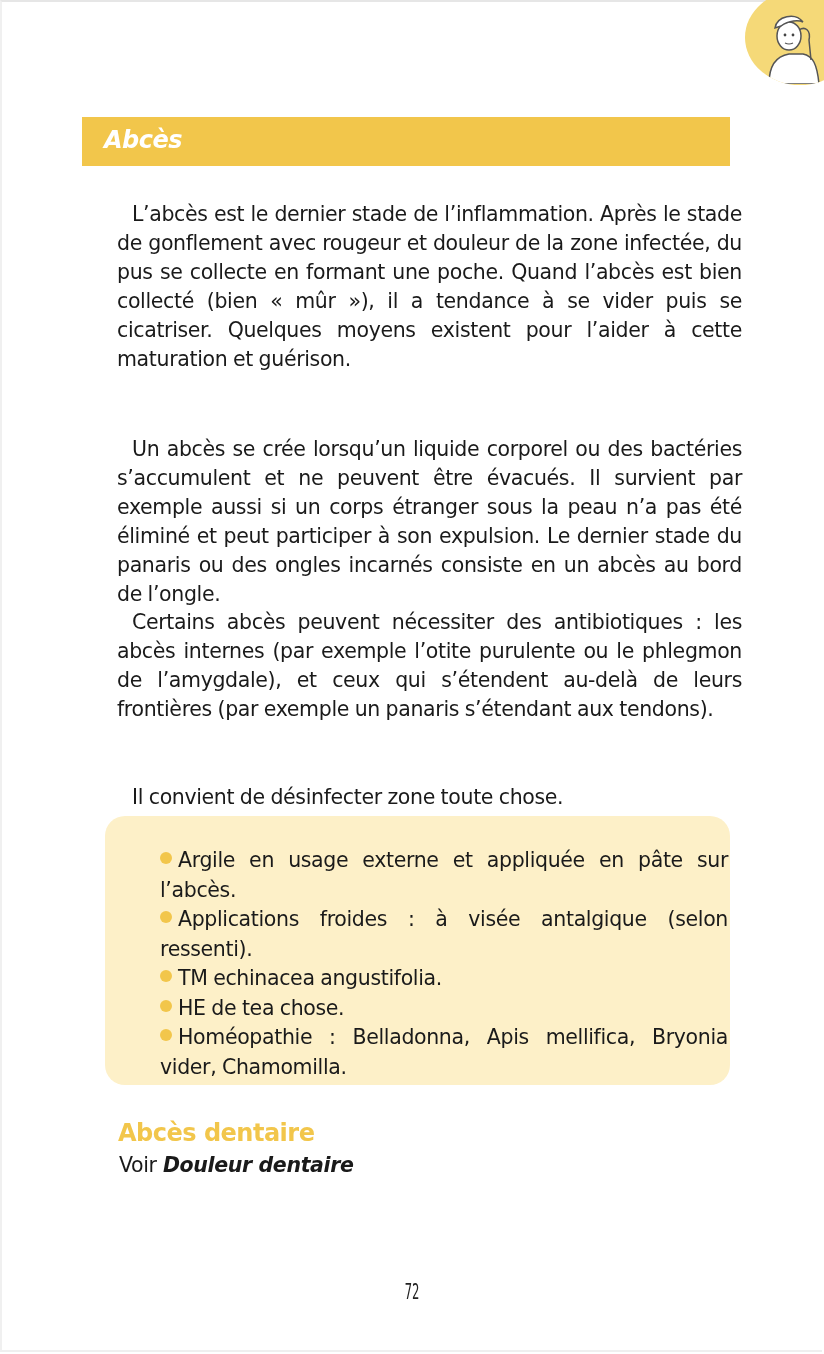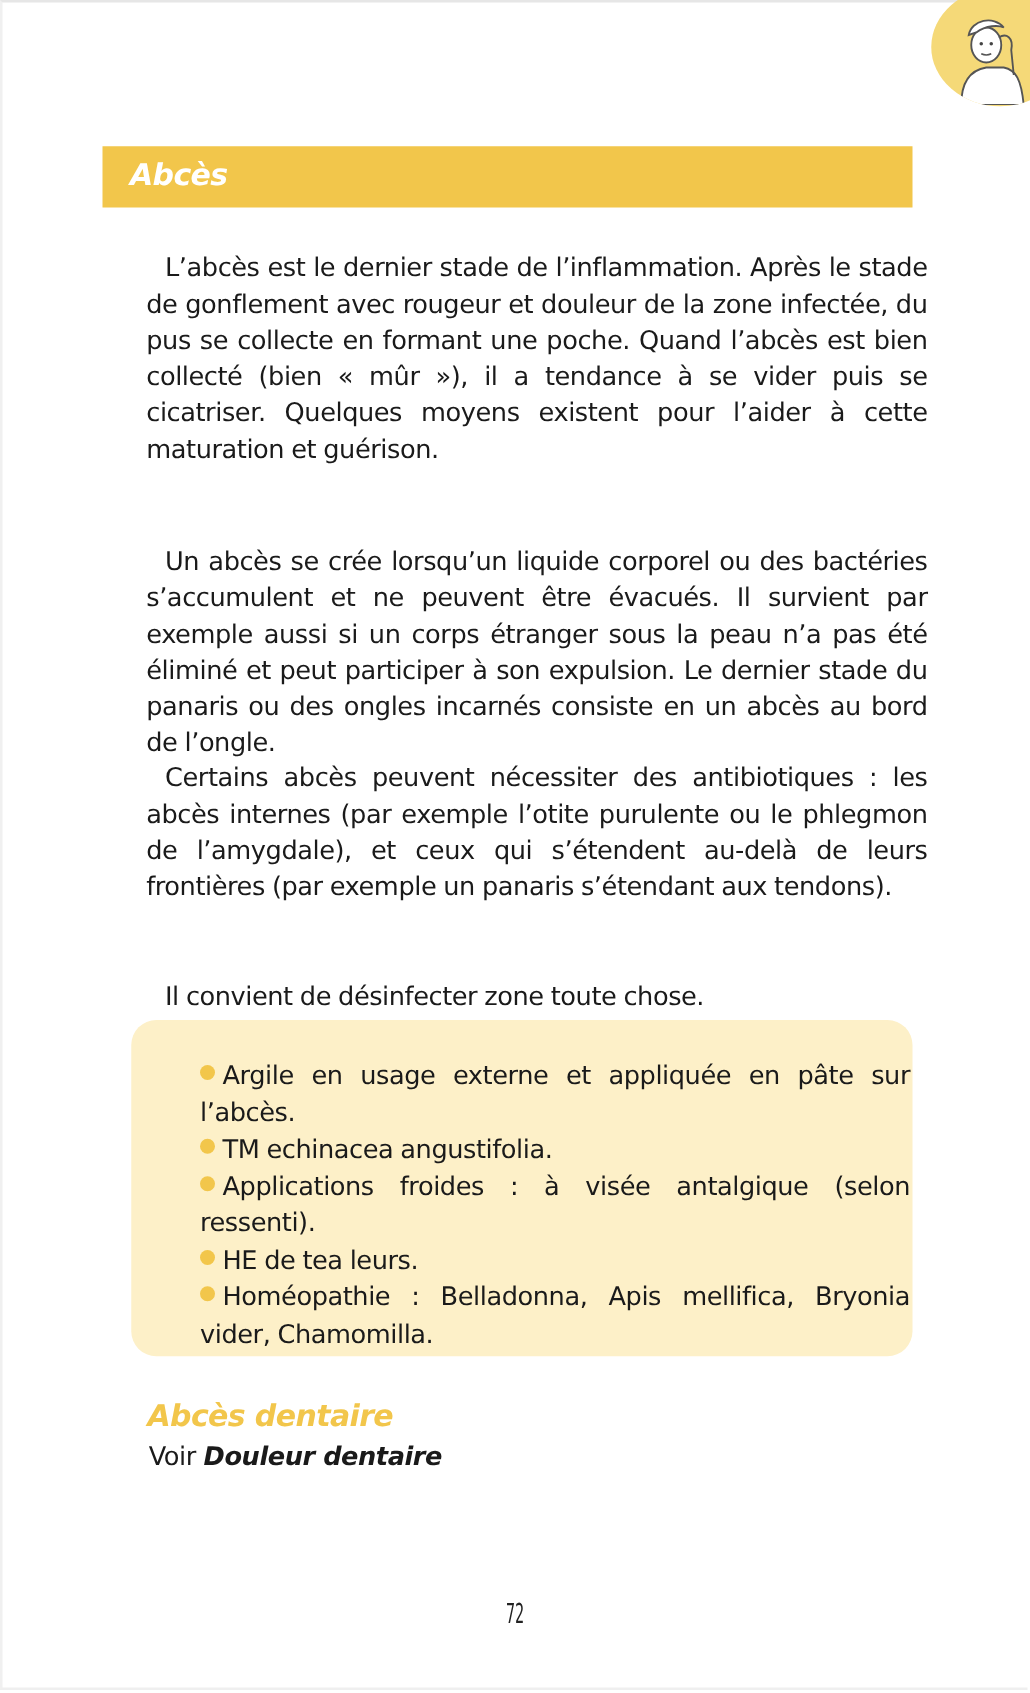--- a/index.html
+++ b/index.html
@@ -47,21 +47,21 @@
     .remedy-list li {
       font-size: 20.5px; line-height: 29.5px; text-align: justify;
       letter-spacing: -0.35px; word-spacing: -0.5px;
     }
     .bullet {
       display: inline-block; width: 12px; height: 12px; border-radius: 50%;
       background: #f2c64b; margin-right: 6px; vertical-align: 3px;
     }
     .sub-heading {
       position: absolute; left: 118px; top: 1119px;
-      font-weight: bold; font-style: italic; font-size: 24px;
+      font-weight: bold; font-size: 24px;
       color: #f2c64b; letter-spacing: -0.5px;
     }
     .see-also {
       position: absolute; left: 119px; top: 1153px; font-size: 20.5px;
       letter-spacing: -0.35px;
       text-align: center;
     }
     .see-also b { font-style: italic; }
     .page-number {
       position: absolute; left: 0; width: 824px; top: 1279px; text-align: center;
@@ -91,23 +91,23 @@
 </div>
 
 <p class="para" id="p1">L’abcès est le dernier stade de l’inflammation. Après le stade de gonflement avec rougeur et douleur de la zone infectée, du pus se collecte en formant une poche. Quand l’abcès est bien collecté (bien « mûr »), il a tendance à se vider puis se cicatriser. Quelques moyens existent pour l’aider à cette maturation et guérison.</p>
 <p class="para" id="p2">Un abcès se crée lorsqu’un liquide corporel ou des bactéries s’accumulent et ne peuvent être évacués. Il survient par exemple aussi si un corps étranger sous la peau n’a pas été éliminé et peut participer à son expulsion. Le dernier stade du panaris ou des ongles incarnés consiste en un abcès au bord de l’ongle.</p>
 <p class="para" id="p3">Certains abcès peuvent nécessiter des antibiotiques : les abcès internes (par exemple l’otite purulente ou le phlegmon de l’amygdale), et ceux qui s’étendent au-delà de leurs frontières (par exemple un panaris s’étendant aux tendons).</p>
 <p class="para" id="p4">Il convient de désinfecter zone toute chose.</p>
 
 <div class="remedy-box">
   <ul class="remedy-list">
     <li><span class="bullet"></span><span>Argile en usage externe et appliquée en pâte sur l’abcès.</span></li>
+    <li><span class="bullet"></span><span>Applications froides : à visée antalgique (selon ressenti).</span></li>
     <li><span class="bullet"></span><span>TM echinacea angustifolia.</span></li>
-    <li><span class="bullet"></span><span>Applications froides : à visée antalgique (selon ressenti).</span></li>
-    <li><span class="bullet"></span><span>HE de tea leurs.</span></li>
+    <li><span class="bullet"></span><span>HE de tea chose.</span></li>
     <li><span class="bullet"></span><span>Homéopathie : Belladonna, Apis mellifica, Bryonia vider, Chamomilla.</span></li>
   </ul>
 </div>
 
 <div class="sub-heading">Abcès dentaire</div>
 <div class="see-also">
   <span>Voir </span><b>Douleur dentaire</b>
 </div>
 
 <div class="page-number">72</div>

